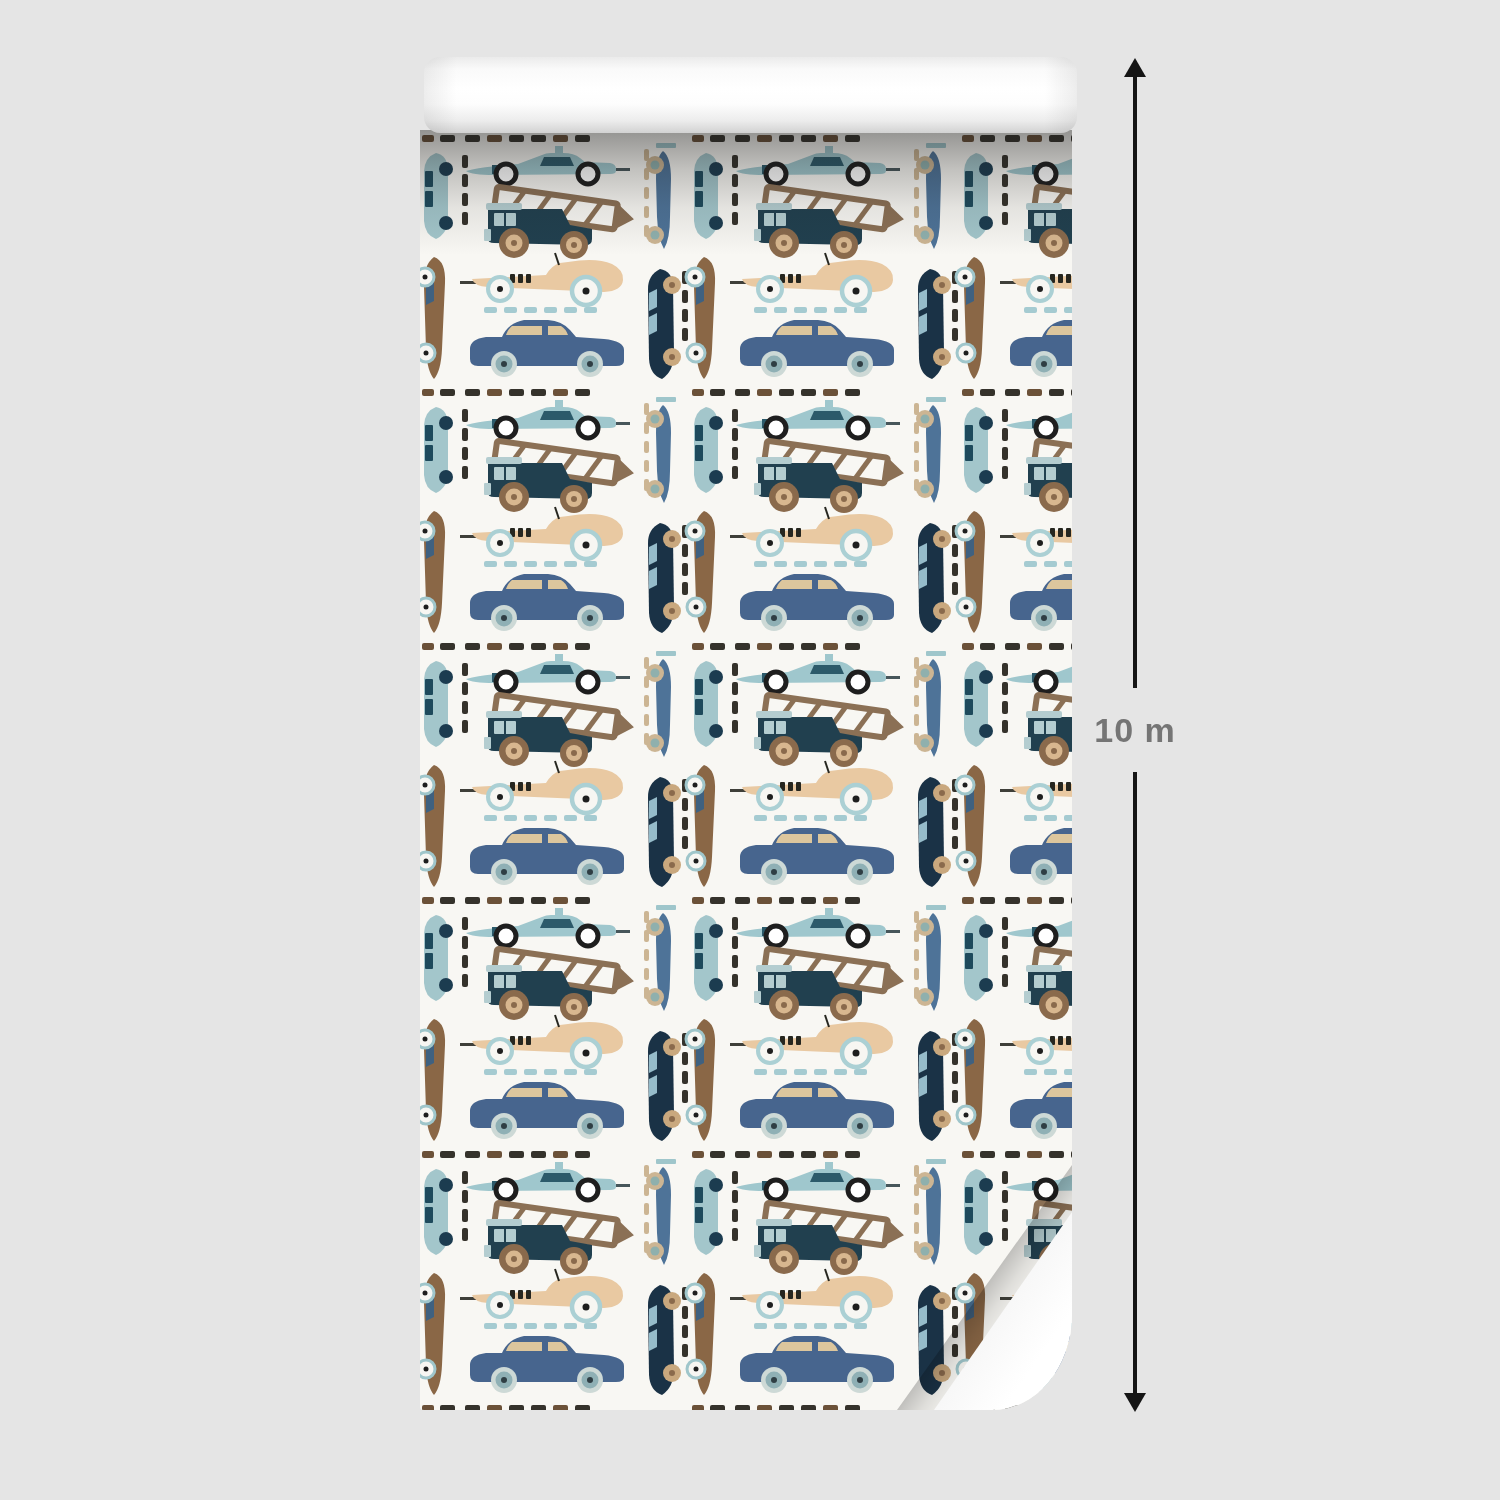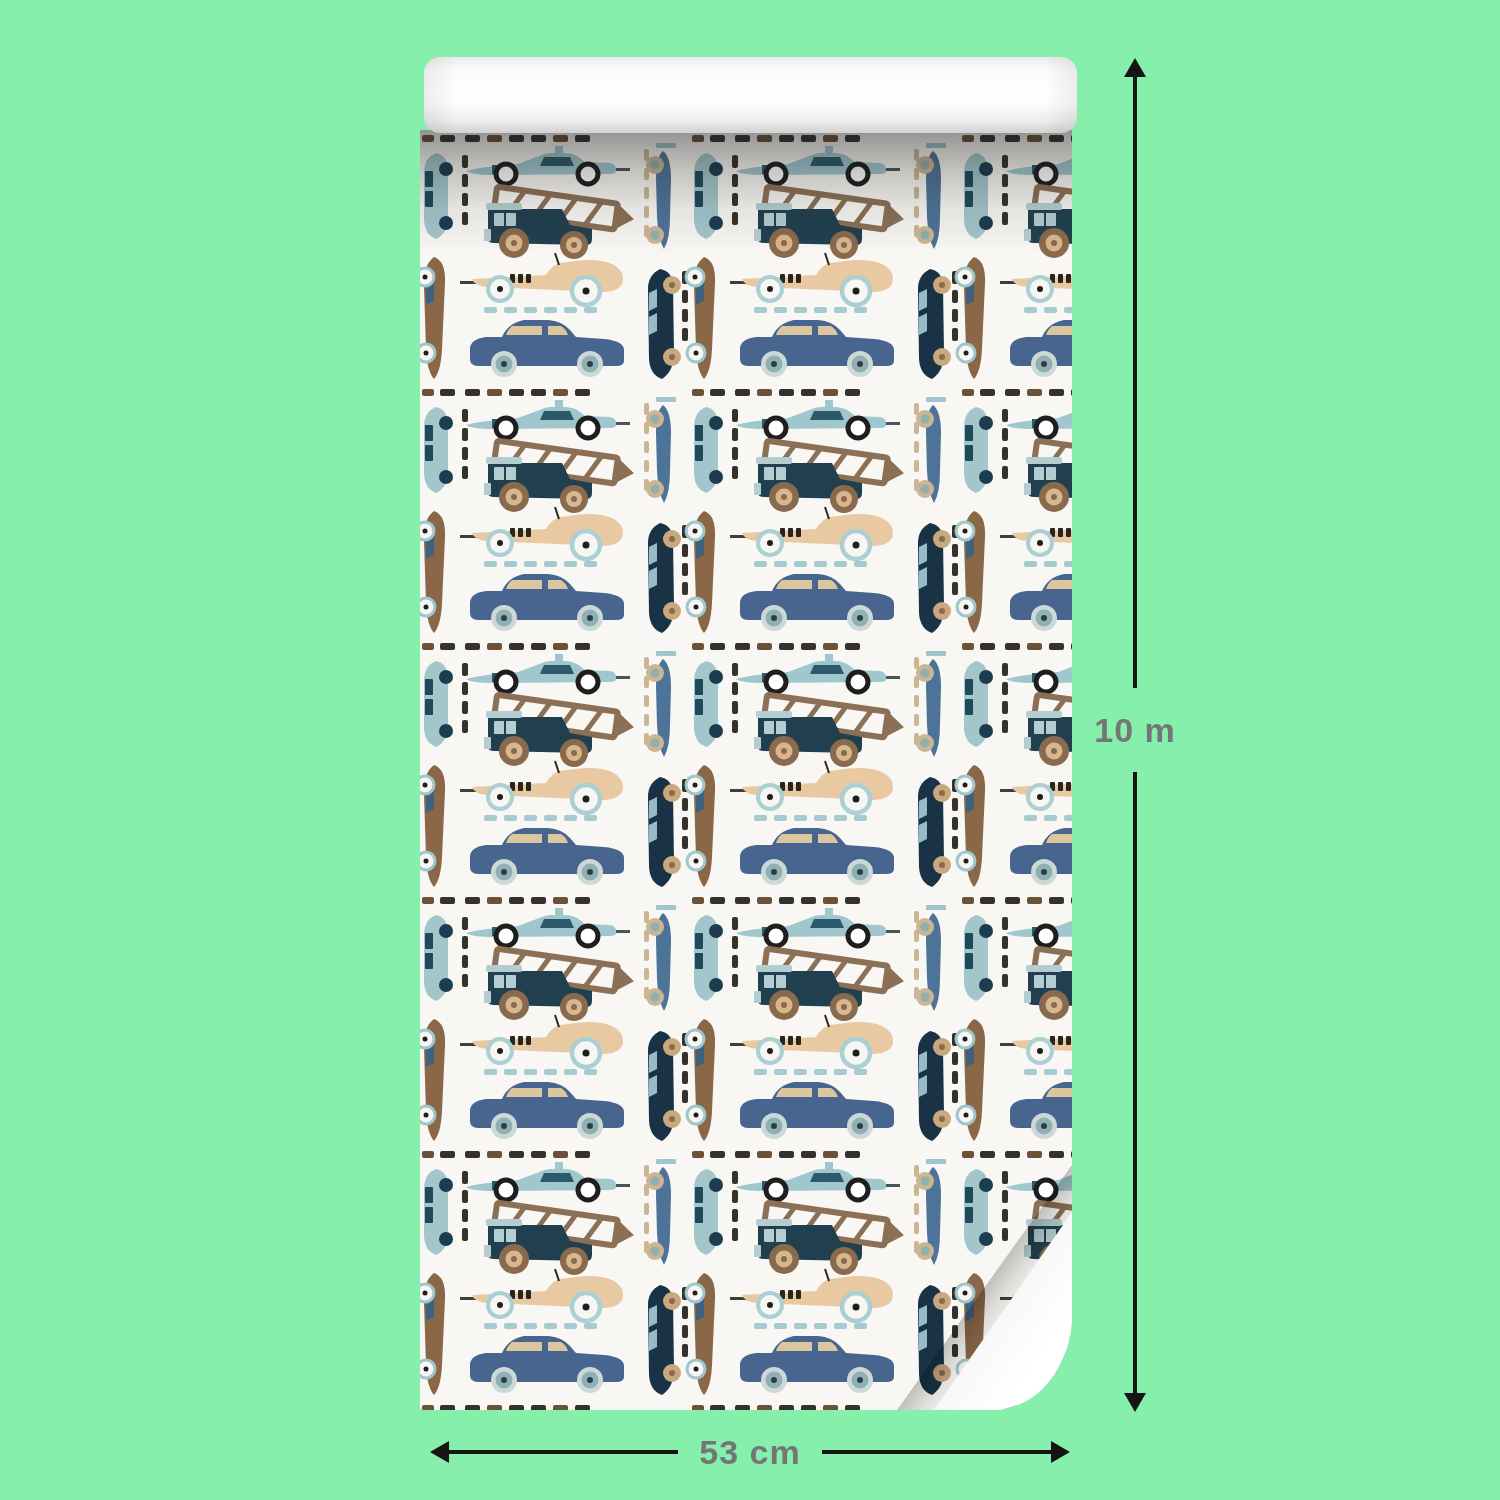--- a/index.html
+++ b/index.html
@@ -1,17 +1,17 @@
 <!DOCTYPE html>
 <html style="--paper_white: #f8f7f3; --steel_blue: #47658e; --light_teal: #9fc7cd; --dark_teal: #2c5a6a; --navy: #1a3246; --tan: #e9c9a2; --brown: #8a6746; --wood_brown: #8b7055; --sand: #ccb593; --charcoal: #35322b; --label_gray: #757575; --arrow_black: #151515;"><head>
 <meta charset="utf-8">
 <style>
   html,body{margin:0;padding:0;background:#ffffff;}
   .stage{
-    position:relative;width:1500px;height:1500px;background:#86efac;overflow:hidden;
+    position:relative;width:1500px;height:1500px;background:#e5e5e5;overflow:hidden;
     font-family:"Liberation Sans",sans-serif;
   }
   
   .cylinder{
     position:absolute;left:424px;top:57px;width:653px;height:76px;border-radius:16px;
     background:linear-gradient(180deg,#ebebeb 0%,#fafafa 16%,#ffffff 42%,#fdfdfd 62%,#ececec 84%,#d2d2d2 100%);
     z-index:3;
   }
   .cylinder::after{
     content:"";position:absolute;inset:0;border-radius:16px;
@@ -216,21 +216,14 @@
   </div>
 
   <div class="vdim">
     <div class="head-up"></div>
     <div class="seg top"></div>
     <div class="dim-label" style="left:11px;top:672px;">10 m</div>
     <div class="seg bottom"></div>
     <div class="head-down"></div>
   </div>
 
-  <div class="hdim">
-    <div class="head-left"></div>
-    <div class="seg left"></div>
-    <div class="dim-label" style="left:320px;top:11px;">53 cm</div>
-    <div class="seg right"></div>
-    <div class="head-right"></div>
-  </div>
 
 </div>
 
 </body></html>

